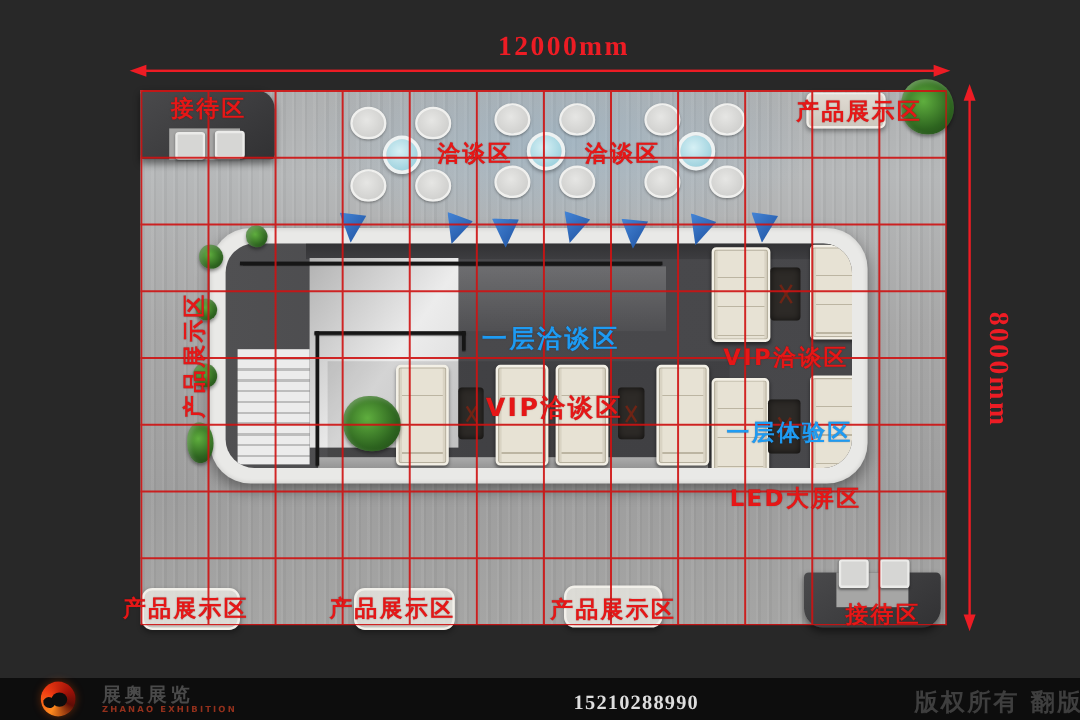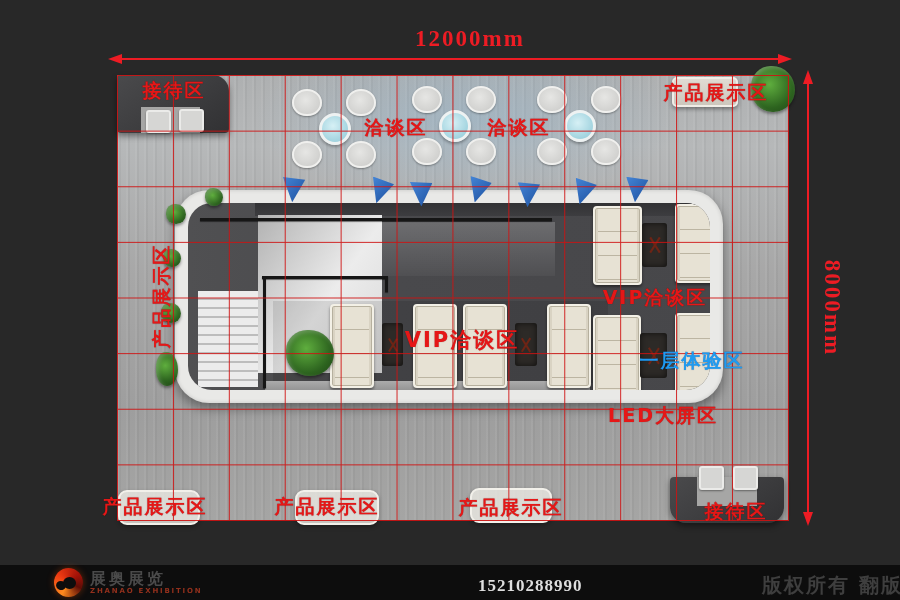--- a/index.html
+++ b/index.html
@@ -85,21 +85,21 @@
   .arr.left {left:108px;top:54px;border-top:5px solid transparent;border-bottom:5px solid transparent;border-right:14px solid var(--dim-red,#ed1c24);}
   .arr.right{left:778px;top:54px;border-top:5px solid transparent;border-bottom:5px solid transparent;border-left:14px solid var(--dim-red,#ed1c24);}
   .arr.up   {left:803px;top:70px;border-left:5px solid transparent;border-right:5px solid transparent;border-bottom:14px solid var(--dim-red,#ed1c24);}
   .arr.down {left:803px;top:512px;border-left:5px solid transparent;border-right:5px solid transparent;border-top:14px solid var(--dim-red,#ed1c24);}
   .dim-text{position:absolute;z-index:7;color:var(--dim-red,#ed1c24);font-family:"Liberation Serif","DejaVu Serif",serif;
     font-weight:bold;font-size:23px;letter-spacing:2px;white-space:nowrap;transform:translate(-50%,-50%);}
   .dim-text.rot{transform:translate(-50%,-50%) rotate(90deg);}
 
   
   .footer{position:absolute;left:0;top:565px;width:900px;height:35px;z-index:8;background:var(--footer-bg,#0d0d0d);}
-  .logo{position:absolute;left:34px;top:3px;display:flex;align-items:center;gap:7px;margin-left:20px;}
+  .logo{position:absolute;left:34px;top:3px;display:flex;align-items:center;gap:22px;}
   .logo-mark{width:29px;height:29px;border-radius:50%;position:relative;
     background:conic-gradient(from 210deg,#ff8a1e,#ef3b12 95deg,#a31208 200deg,#5e0d06 265deg,#ff8a1e 360deg);
     box-shadow:0 0 7px rgba(255,90,0,.35);}
   .logo-mark::after{content:"";position:absolute;left:9px;top:9px;width:13px;height:12px;border-radius:50%;background:#0d0d0d;}
   .logo-mark::before{content:"";position:absolute;left:2px;top:13px;width:10px;height:9px;border-radius:50%;background:#0d0d0d;transform:rotate(22deg);}
   .logo-cn{font-size:16px;font-weight:bold;color:#4a4a4a;letter-spacing:3px;line-height:16px;}
   .logo-en{font-size:7px;color:#93301c;letter-spacing:1.8px;font-weight:bold;}
   .phone{position:absolute;top:11px;color:#dedede;font-family:"Liberation Serif","DejaVu Serif",serif;
     font-size:17px;font-weight:bold;letter-spacing:1px;}
   .phone.p1{left:343px;}
@@ -195,23 +195,24 @@
   <div class="stool" style="left:699px;top:466px;width:21px;height:20px;"></div>
   <div class="stool" style="left:733px;top:466px;width:21px;height:20px;"></div>
 
   <div class="grid-overlay"></div>
 
   <div class="lbl" style="left:174px;top:91px;">接待区</div>
   <div class="lbl" style="left:716px;top:93px;">产品展示区</div>
   <div class="lbl rot" style="left:162px;top:296px;">产品展示区</div>
   <div class="lbl" style="left:396px;top:128px;">洽谈区</div>
   <div class="lbl" style="left:519px;top:128px;">洽谈区</div>
+  <div class="lbl blue big" style="left:459px;top:282px;">一层洽谈区</div>
   <div class="lbl big" style="left:462px;top:340px;">VIP洽谈区</div>
   <div class="lbl" style="left:655px;top:298px;">VIP洽谈区</div>
-  <div class="lbl blue" style="left:692px;top:361px;">一层体验区</div>
+  <div class="lbl blue" style="left:658px;top:361px;">一层体验区</div>
   <div class="lbl" style="left:663px;top:416px;">LED大屏区</div>
   <div class="lbl" style="left:155px;top:507px;">产品展示区</div>
   <div class="lbl" style="left:327px;top:507px;">产品展示区</div>
   <div class="lbl" style="left:511px;top:508px;">产品展示区</div>
   <div class="lbl" style="left:736px;top:512px;">接待区</div>
 
   <div class="dim">
     <div class="dim-line-h"></div>
     <div class="arr left"></div>
     <div class="arr right"></div>

